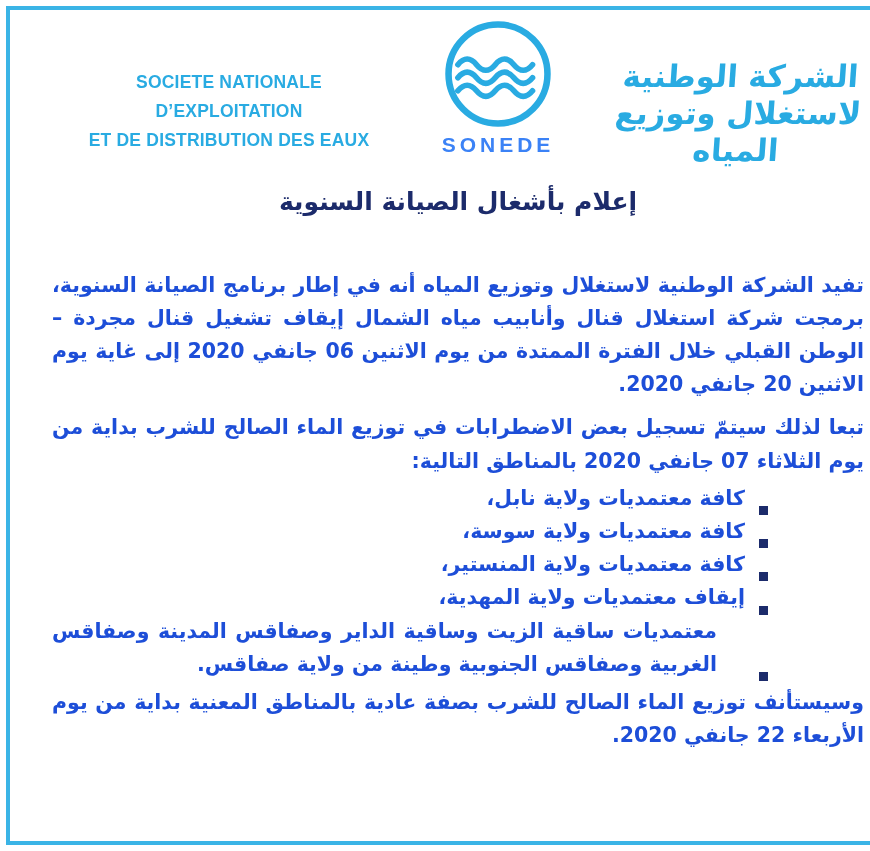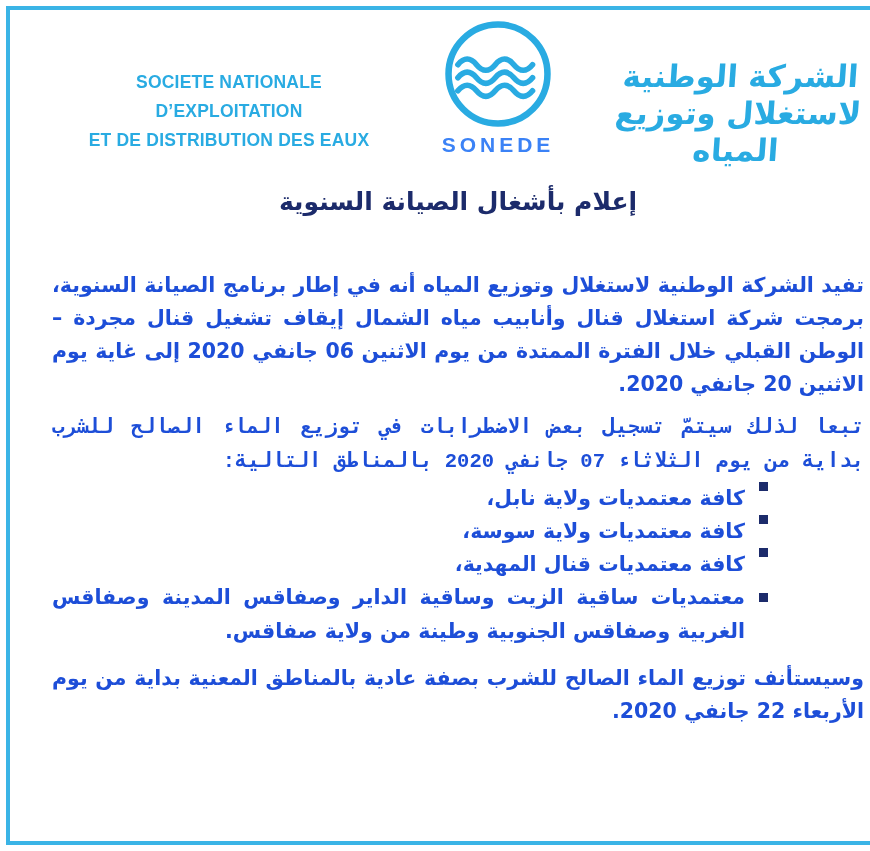--- a/index.html
+++ b/index.html
@@ -77,42 +77,43 @@
     margin:50px 28px 0 28px;
     color:#1d4ed8;
     font-weight:bold;
     font-size:20.5px;
     line-height:1.62;
   }
   .body p{
     margin:0;
     text-align:justify;
   }
-  .body p.gap{margin-top:10px;font-family:Liberation Mono, monospace;}
+  .body p.gap{margin-top:10px;}
   ul.regions{
     list-style:none;
     margin:4px 0 0 0;
     padding:0 96px 0 0;
   }
   ul.regions li{
     display:flex;
-    align-items:flex-start;
+    align-items:flex-end;
   }
   .sq{
     display:inline-block;
     width:9px;height:9px;
     background:#1c2b6b;
     margin-left:14px;
     flex:0 0 auto;
   }
   li.sfax{
     display:flex;
     align-items:flex-start;
-    margin:0 -60px 14px 0;
+    margin:0 -60px 5px 0;
     padding-right:60px;
+    gap:28px;
   }
   li.sfax .sq{margin-top:12px;}
   li.sfax .li-text{
     flex:1;
     text-align:justify;
   }
   .closing{margin-top:14px;}
 </style>
 </head>
 <body>
@@ -153,21 +154,25 @@
       <li>
         <span class="sq"></span>
         <span>كافة معتمديات ولاية نابل،</span>
       </li>
       <li>
         <span class="sq"></span>
         <span>كافة معتمديات ولاية سوسة،</span>
       </li>
       <li>
         <span class="sq"></span>
-        <span>كافة معتمديات قنال المهدية،</span>
+        <span>كافة معتمديات ولاية المنستير،</span>
+      </li>
+      <li>
+        <span class="sq"></span>
+        <span>إيقاف معتمديات ولاية المهدية،</span>
       </li>
       <li class="sfax">
         <span class="sq"></span>
         <span class="li-text">معتمديات ساقية الزيت وساقية الداير وصفاقس المدينة وصفاقس الغربية وصفاقس الجنوبية وطينة من ولاية صفاقس.</span>
       </li>
     </ul>
 
     <p class="closing">وسيستأنف توزيع الماء الصالح للشرب بصفة عادية بالمناطق المعنية بداية من يوم الأربعاء 22 جانفي 2020.</p>
   </div>
 </div>

